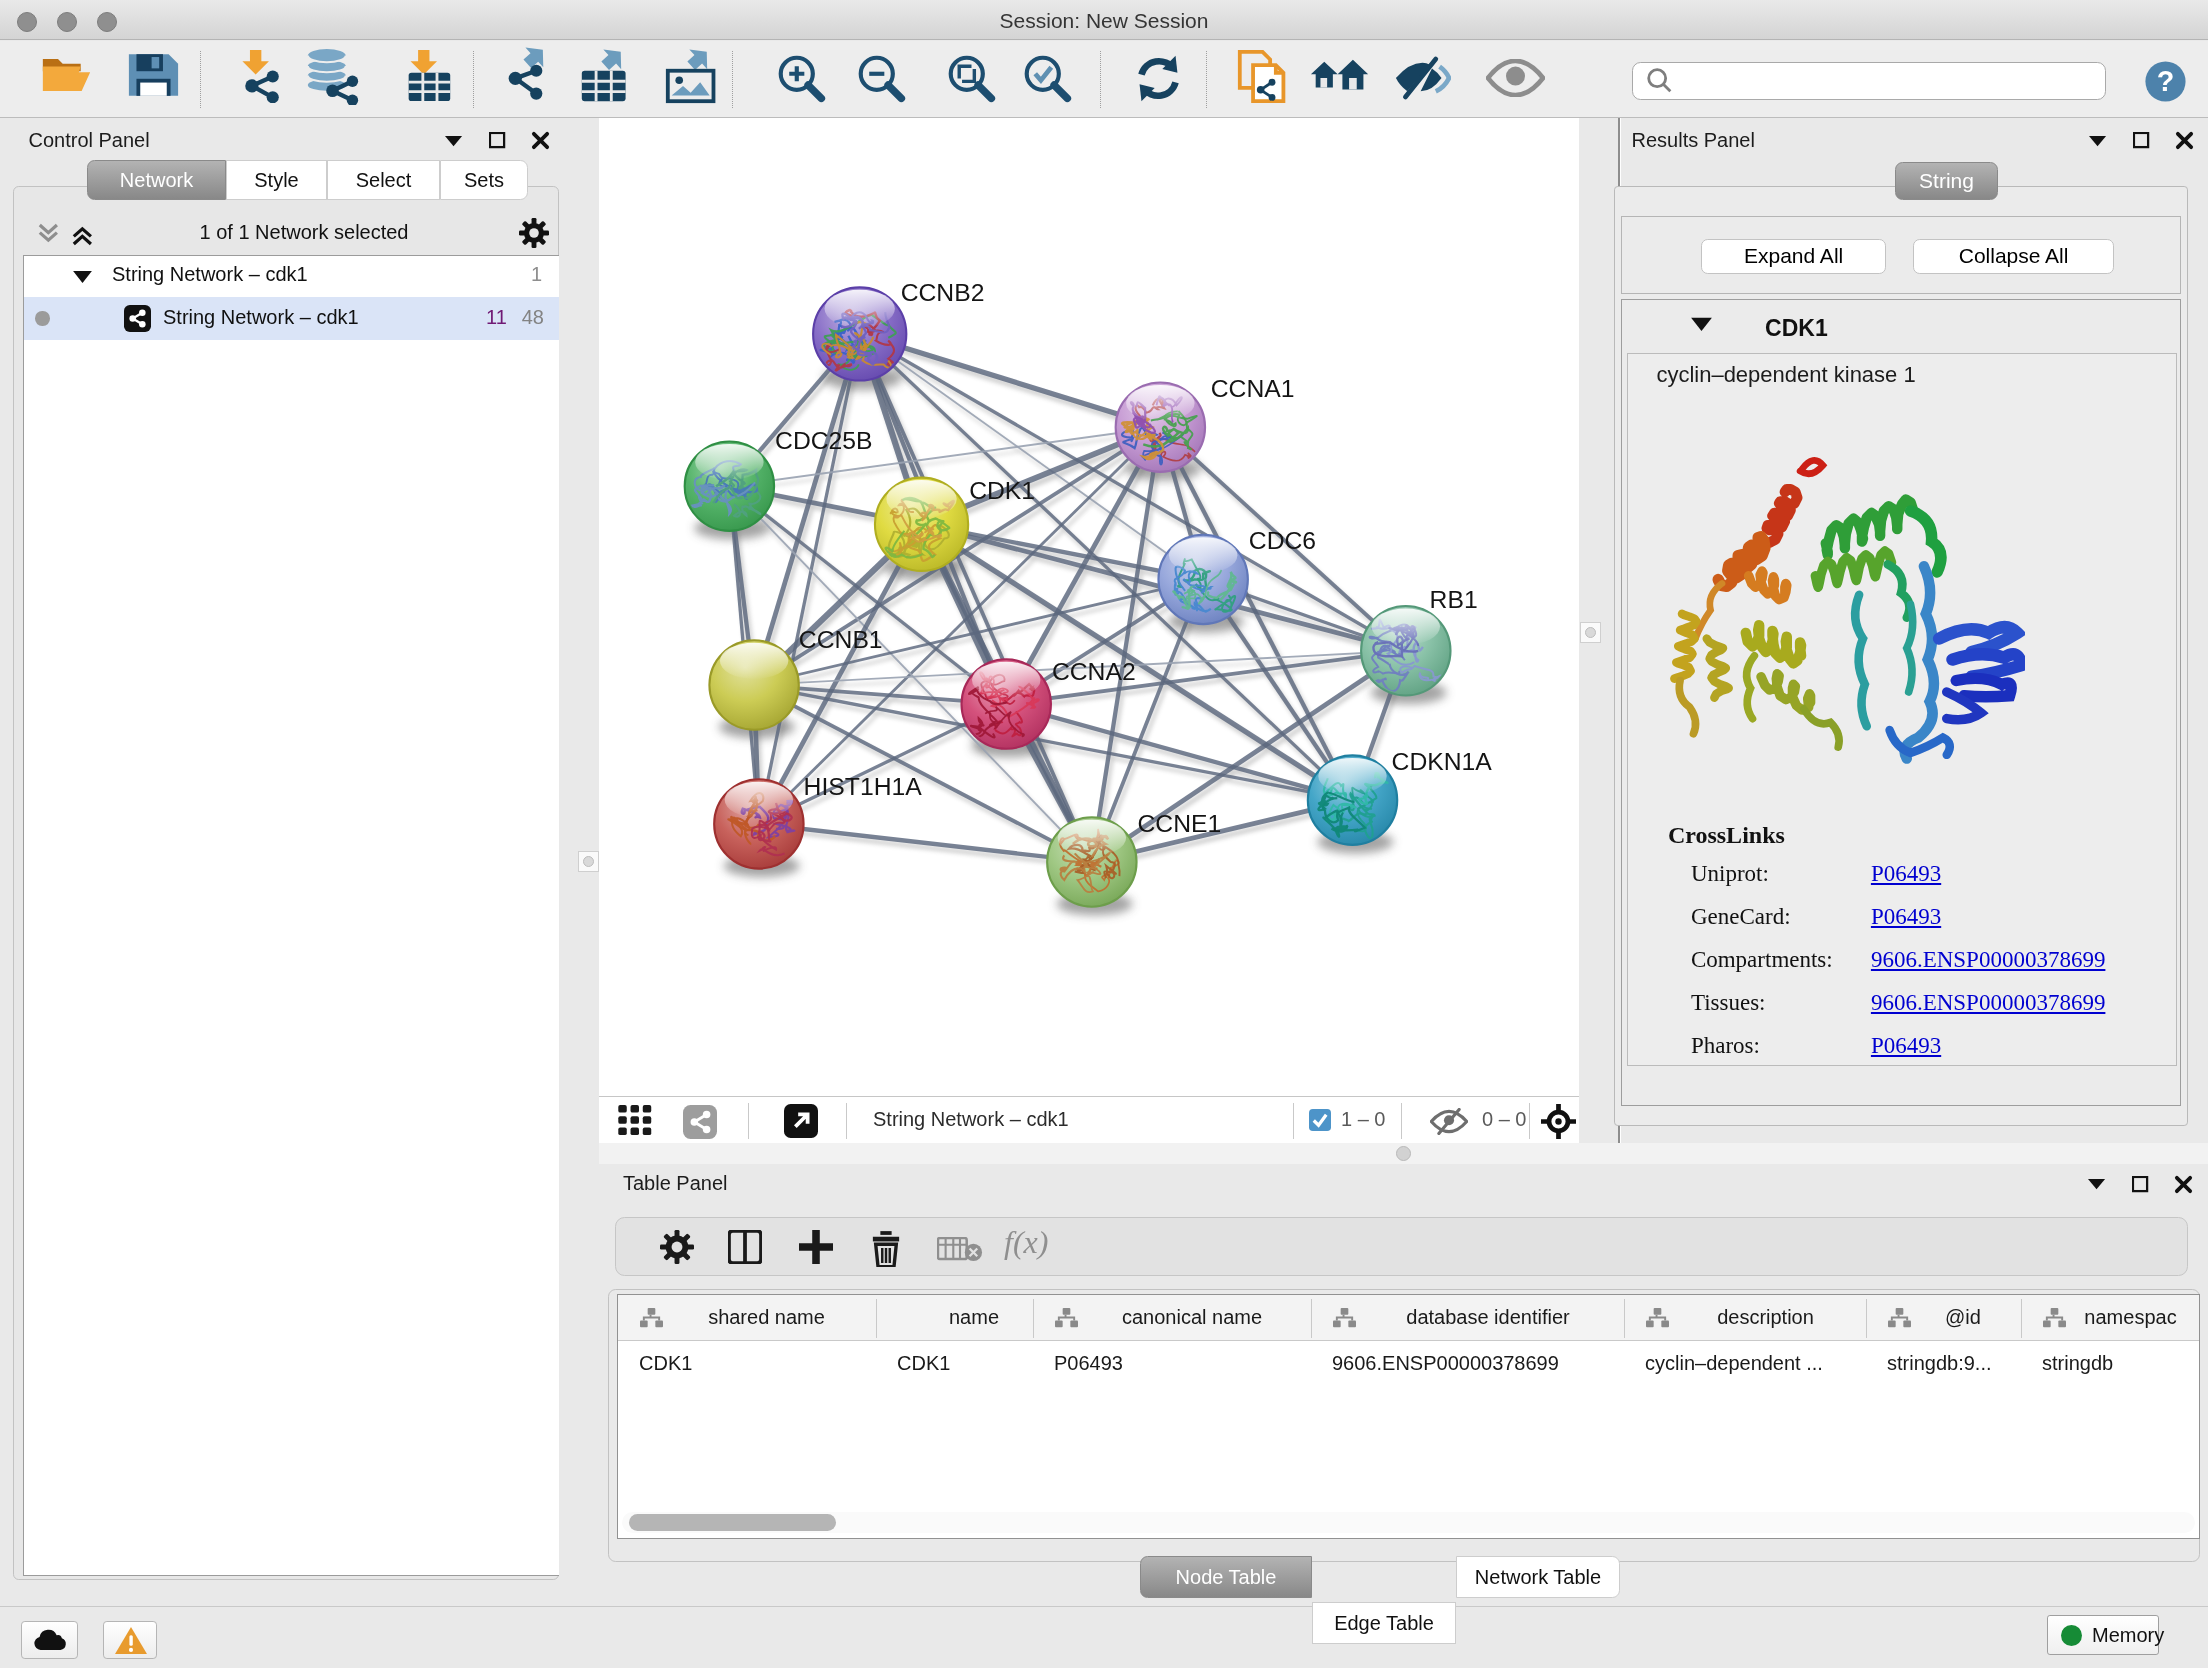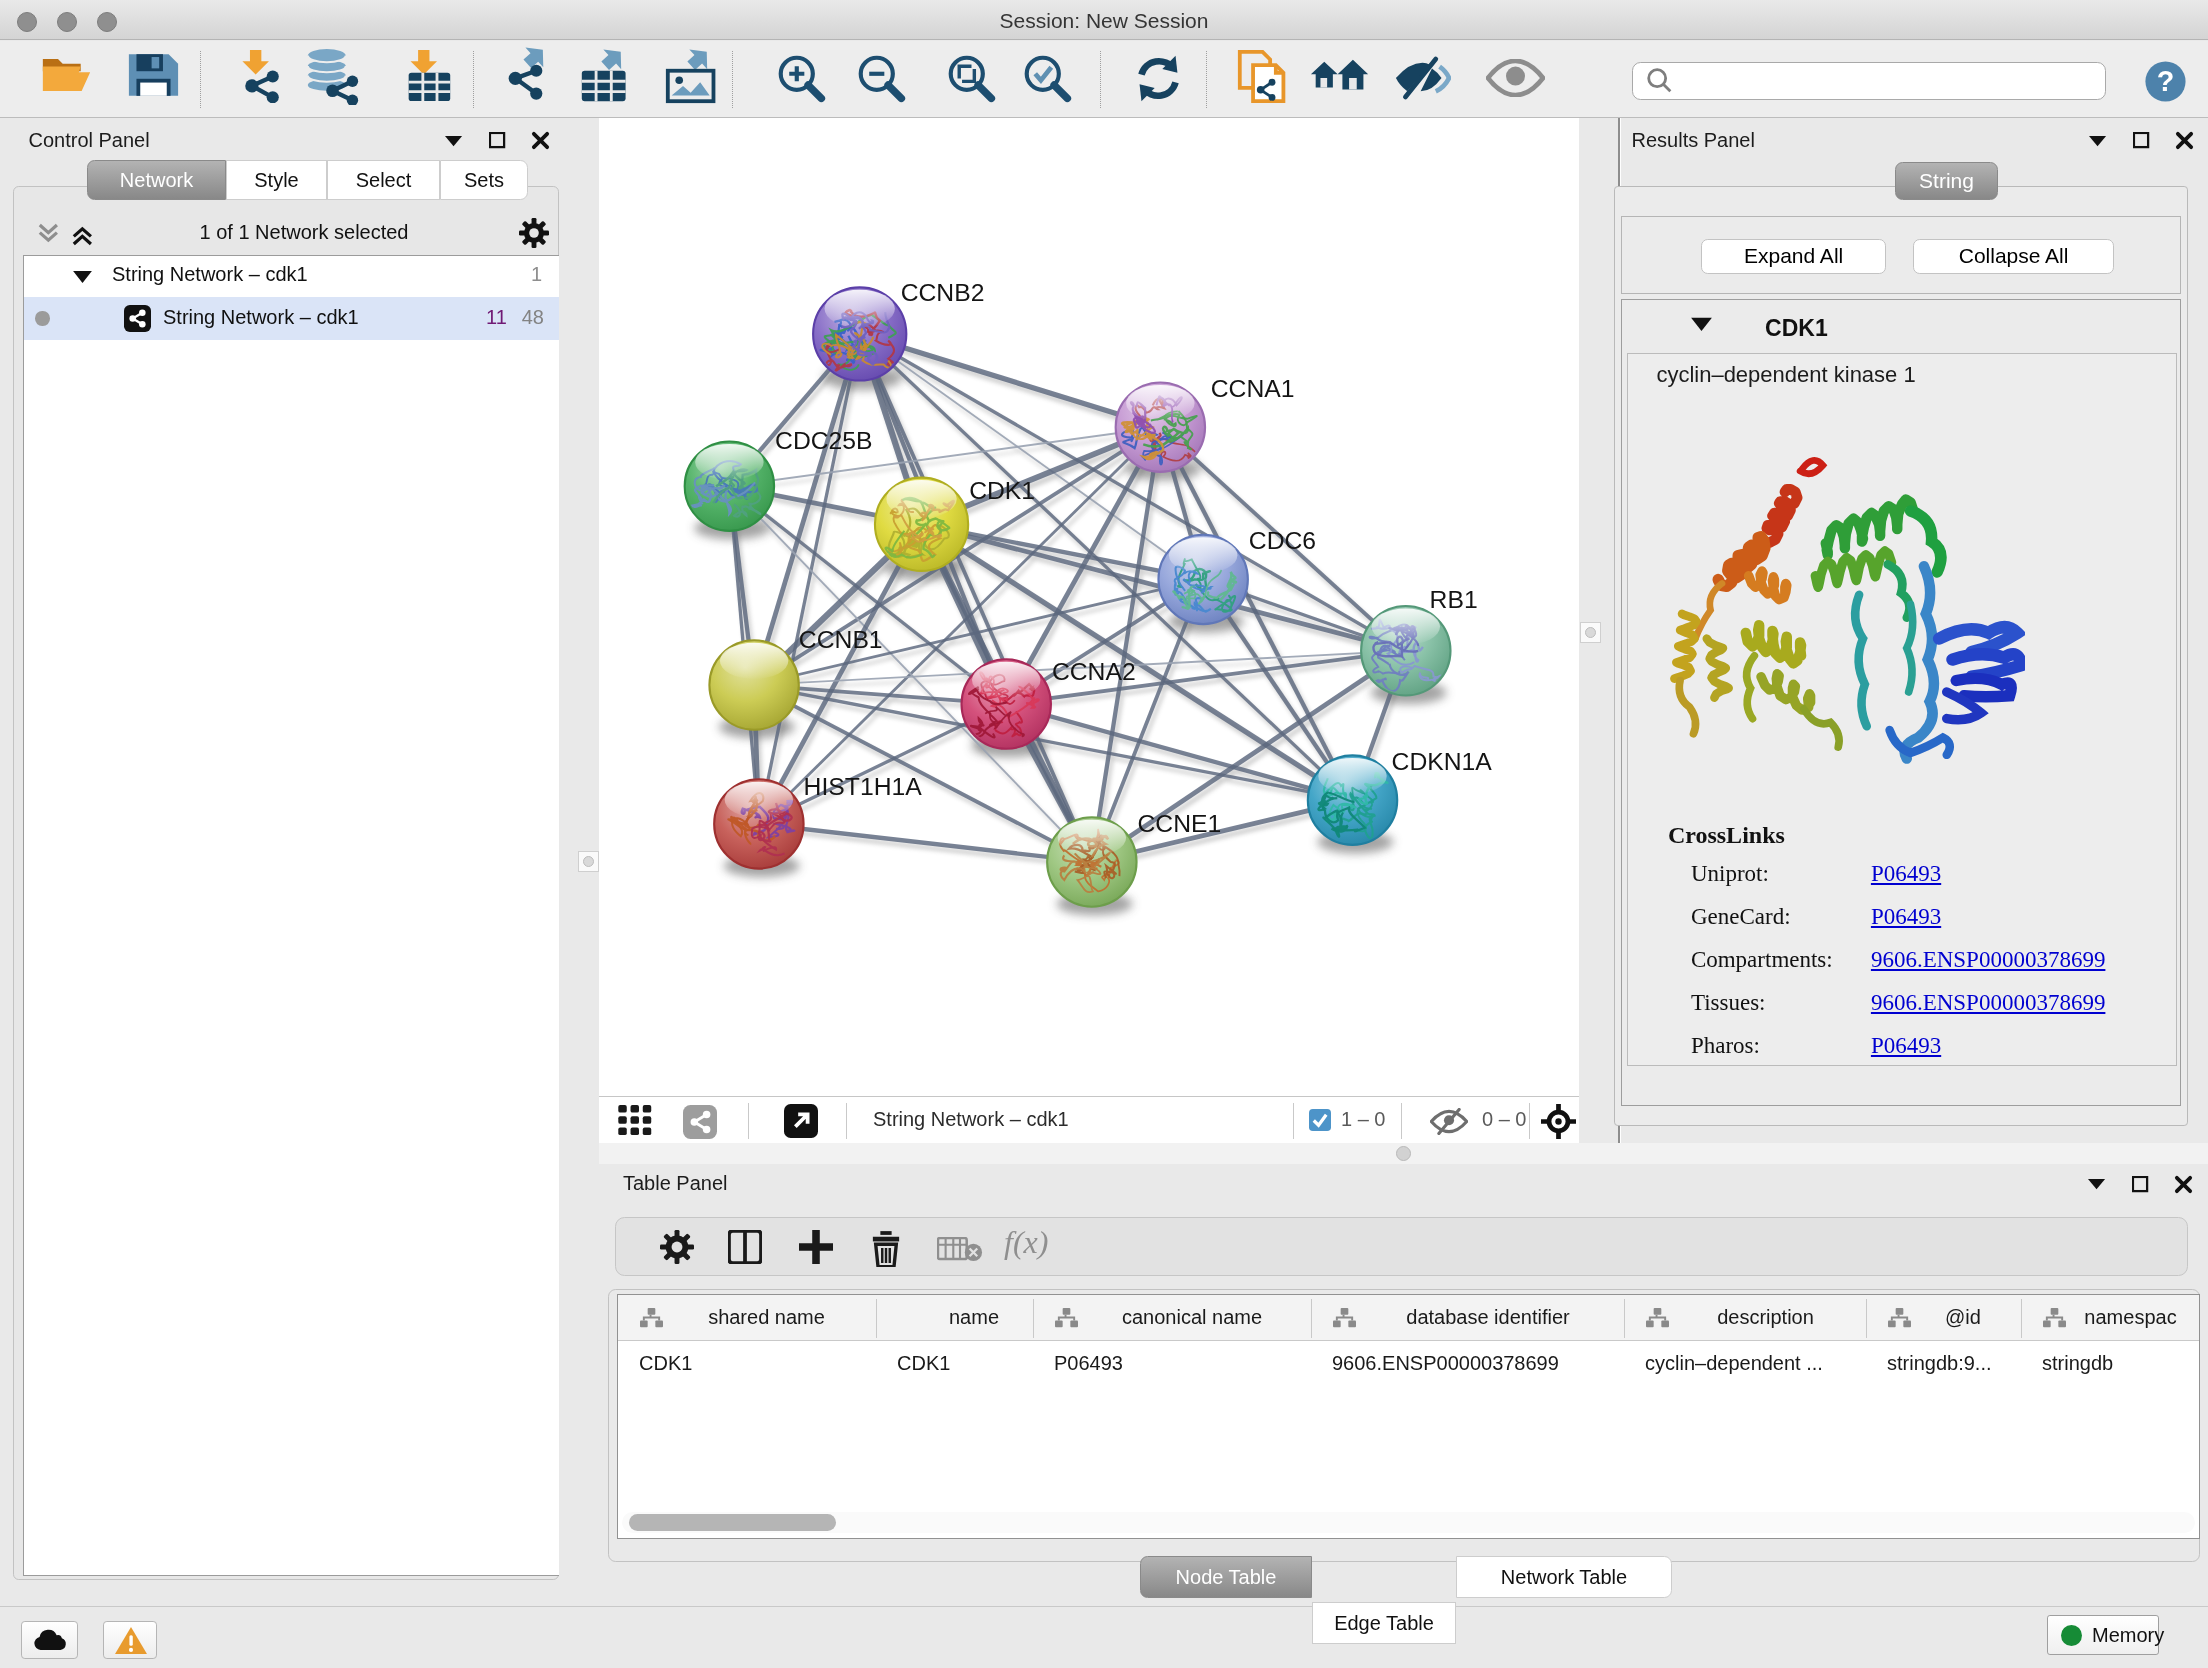--- a/index.html
+++ b/index.html
@@ -947,21 +947,21 @@
     </div>
 
     <div class="abs" style="left:3.8px; top:217px; width:1573px; height:21px; background:#fafafa; border-radius:10.5px;">
       <div style="position:absolute; left:7.6px; top:1.9px; width:207px; height:17px; background:#b5b5b5; border-radius:8.6px;"></div>
     </div>
   </div>
 
   <div class="tabbar" style="left:524px; top:392px;">
     <div class="tab sel first" style="width:172px; height:42px;">Node Table</div>
     <div class="tab" style="width:144px; height:42px;margin-top:46px;">Edge Table</div>
-    <div class="tab last" style="width:216px; height:42px;text-align:right;">Network Table</div>
+    <div class="tab last" style="width:164px; height:42px;text-align:right;">Network Table</div>
   </div>
 </div>
 
 <div id="statusbar" class="abs">
   <div class="abs" style="left:21px; top:14.3px; width:57px; height:38px; background:linear-gradient(#ffffff,#ededed); border:1px solid #b5b5b5; border-radius:3.8px;">
     <svg width="38" height="27" viewBox="0 0 40 28" style="position:absolute;left:8.6px;top:4.8px;">
       <path fill="#111" d="M10 24 a7 7 0 0 1 -1-13.8 A9.5 9.5 0 0 1 27 8.5 a4.5 4.5 0 0 1 5.5 3 A6.5 6.5 0 0 1 31 24 Z"></path>
     </svg>
   </div>
   <div class="abs" style="left:103px; top:14.3px; width:54px; height:38px; background:linear-gradient(#ffffff,#ededed); border:1px solid #b5b5b5; border-radius:3.8px;">

